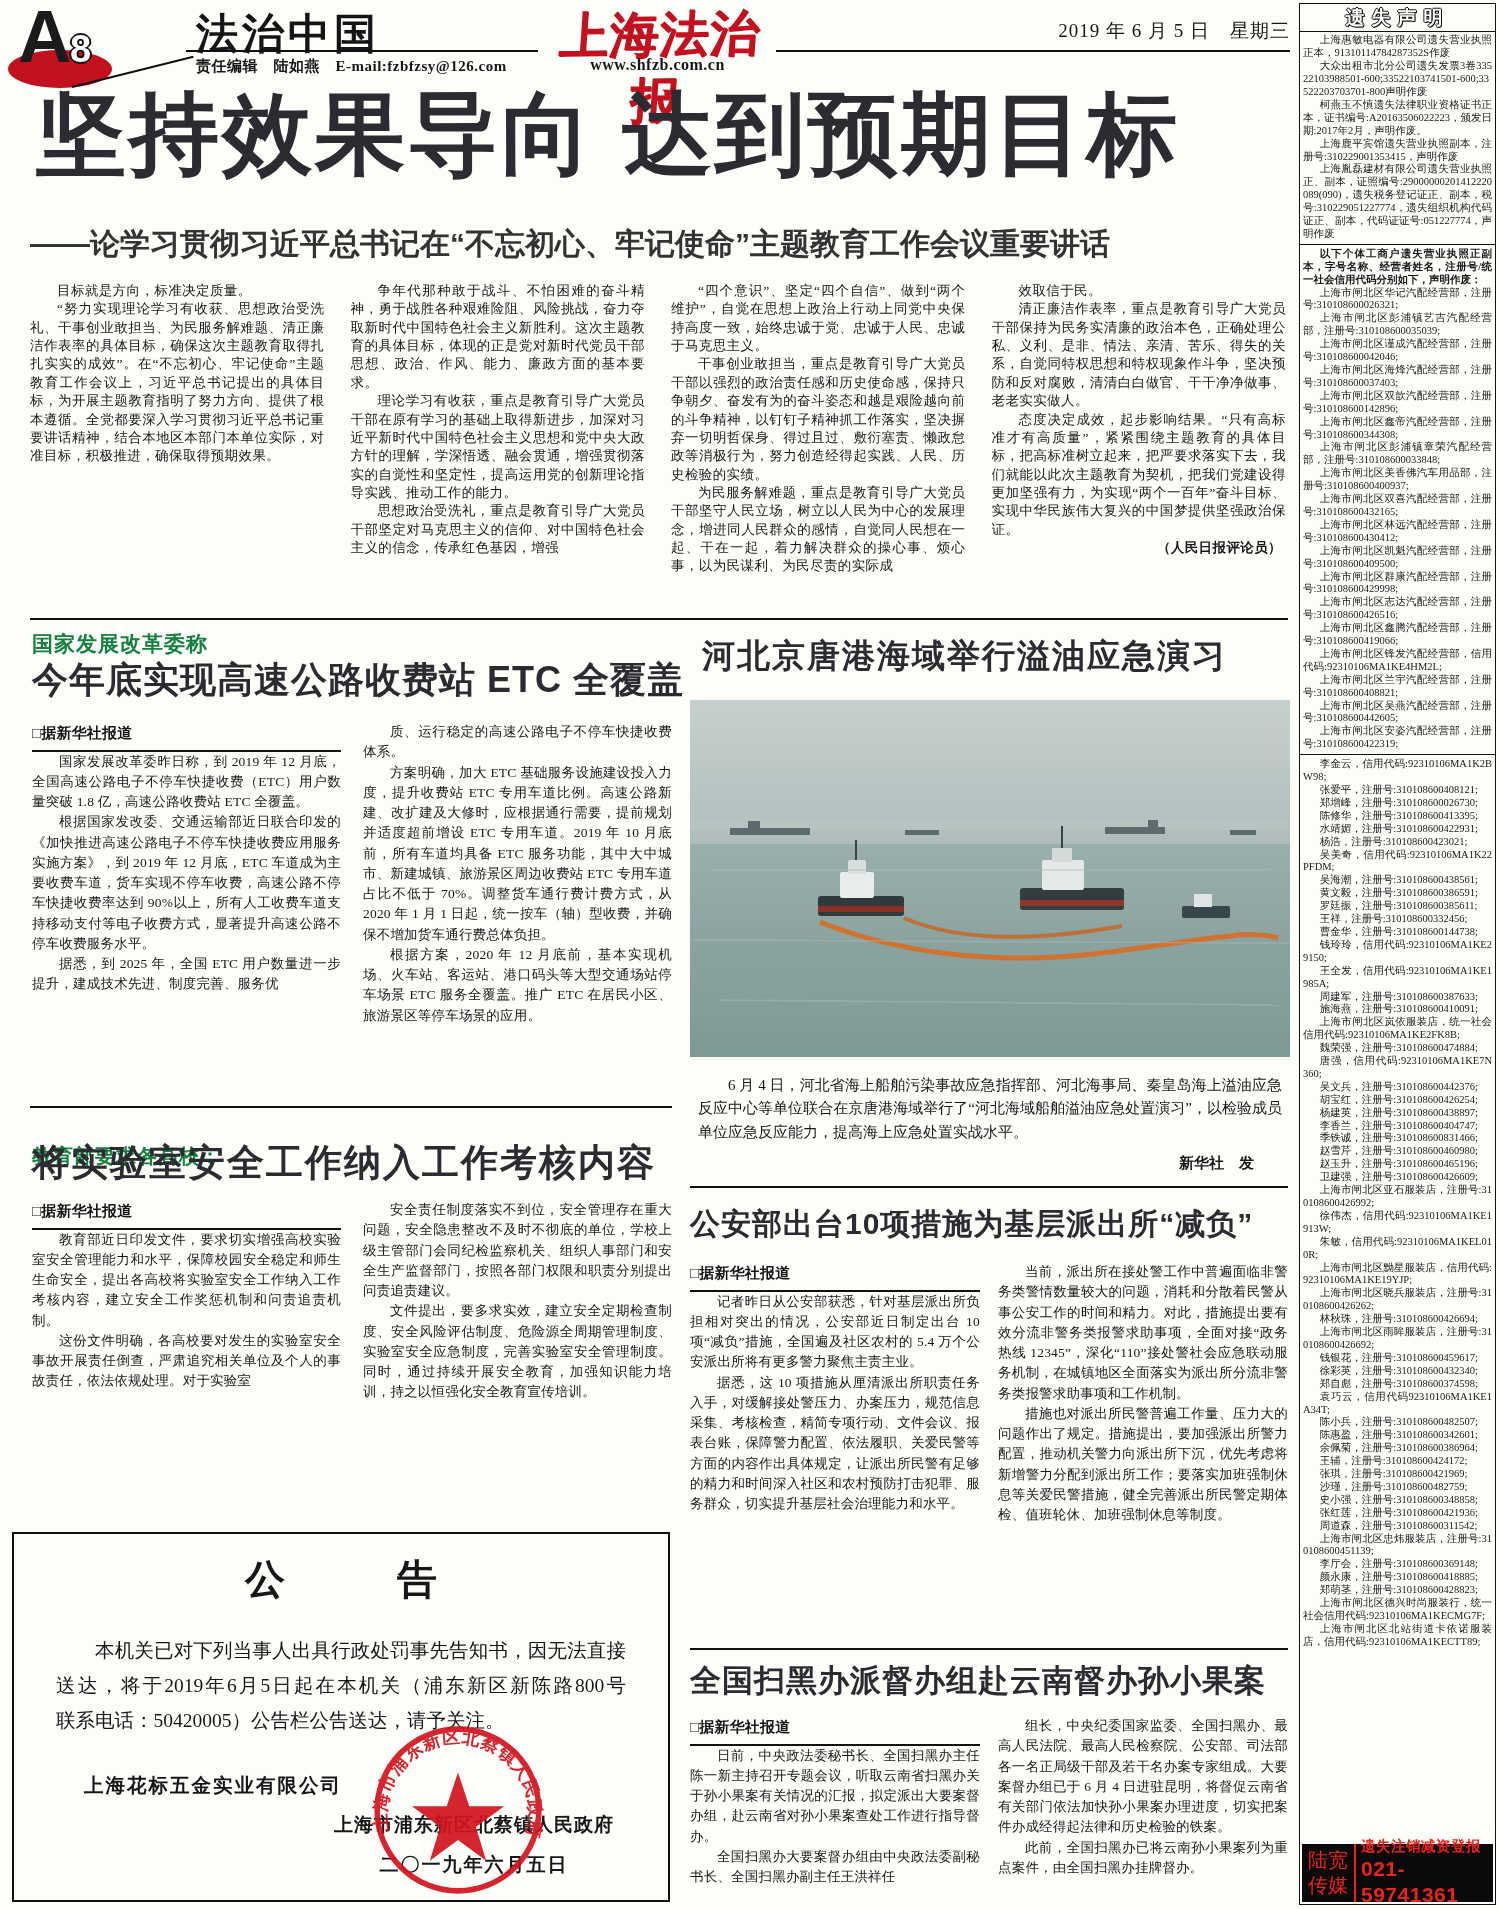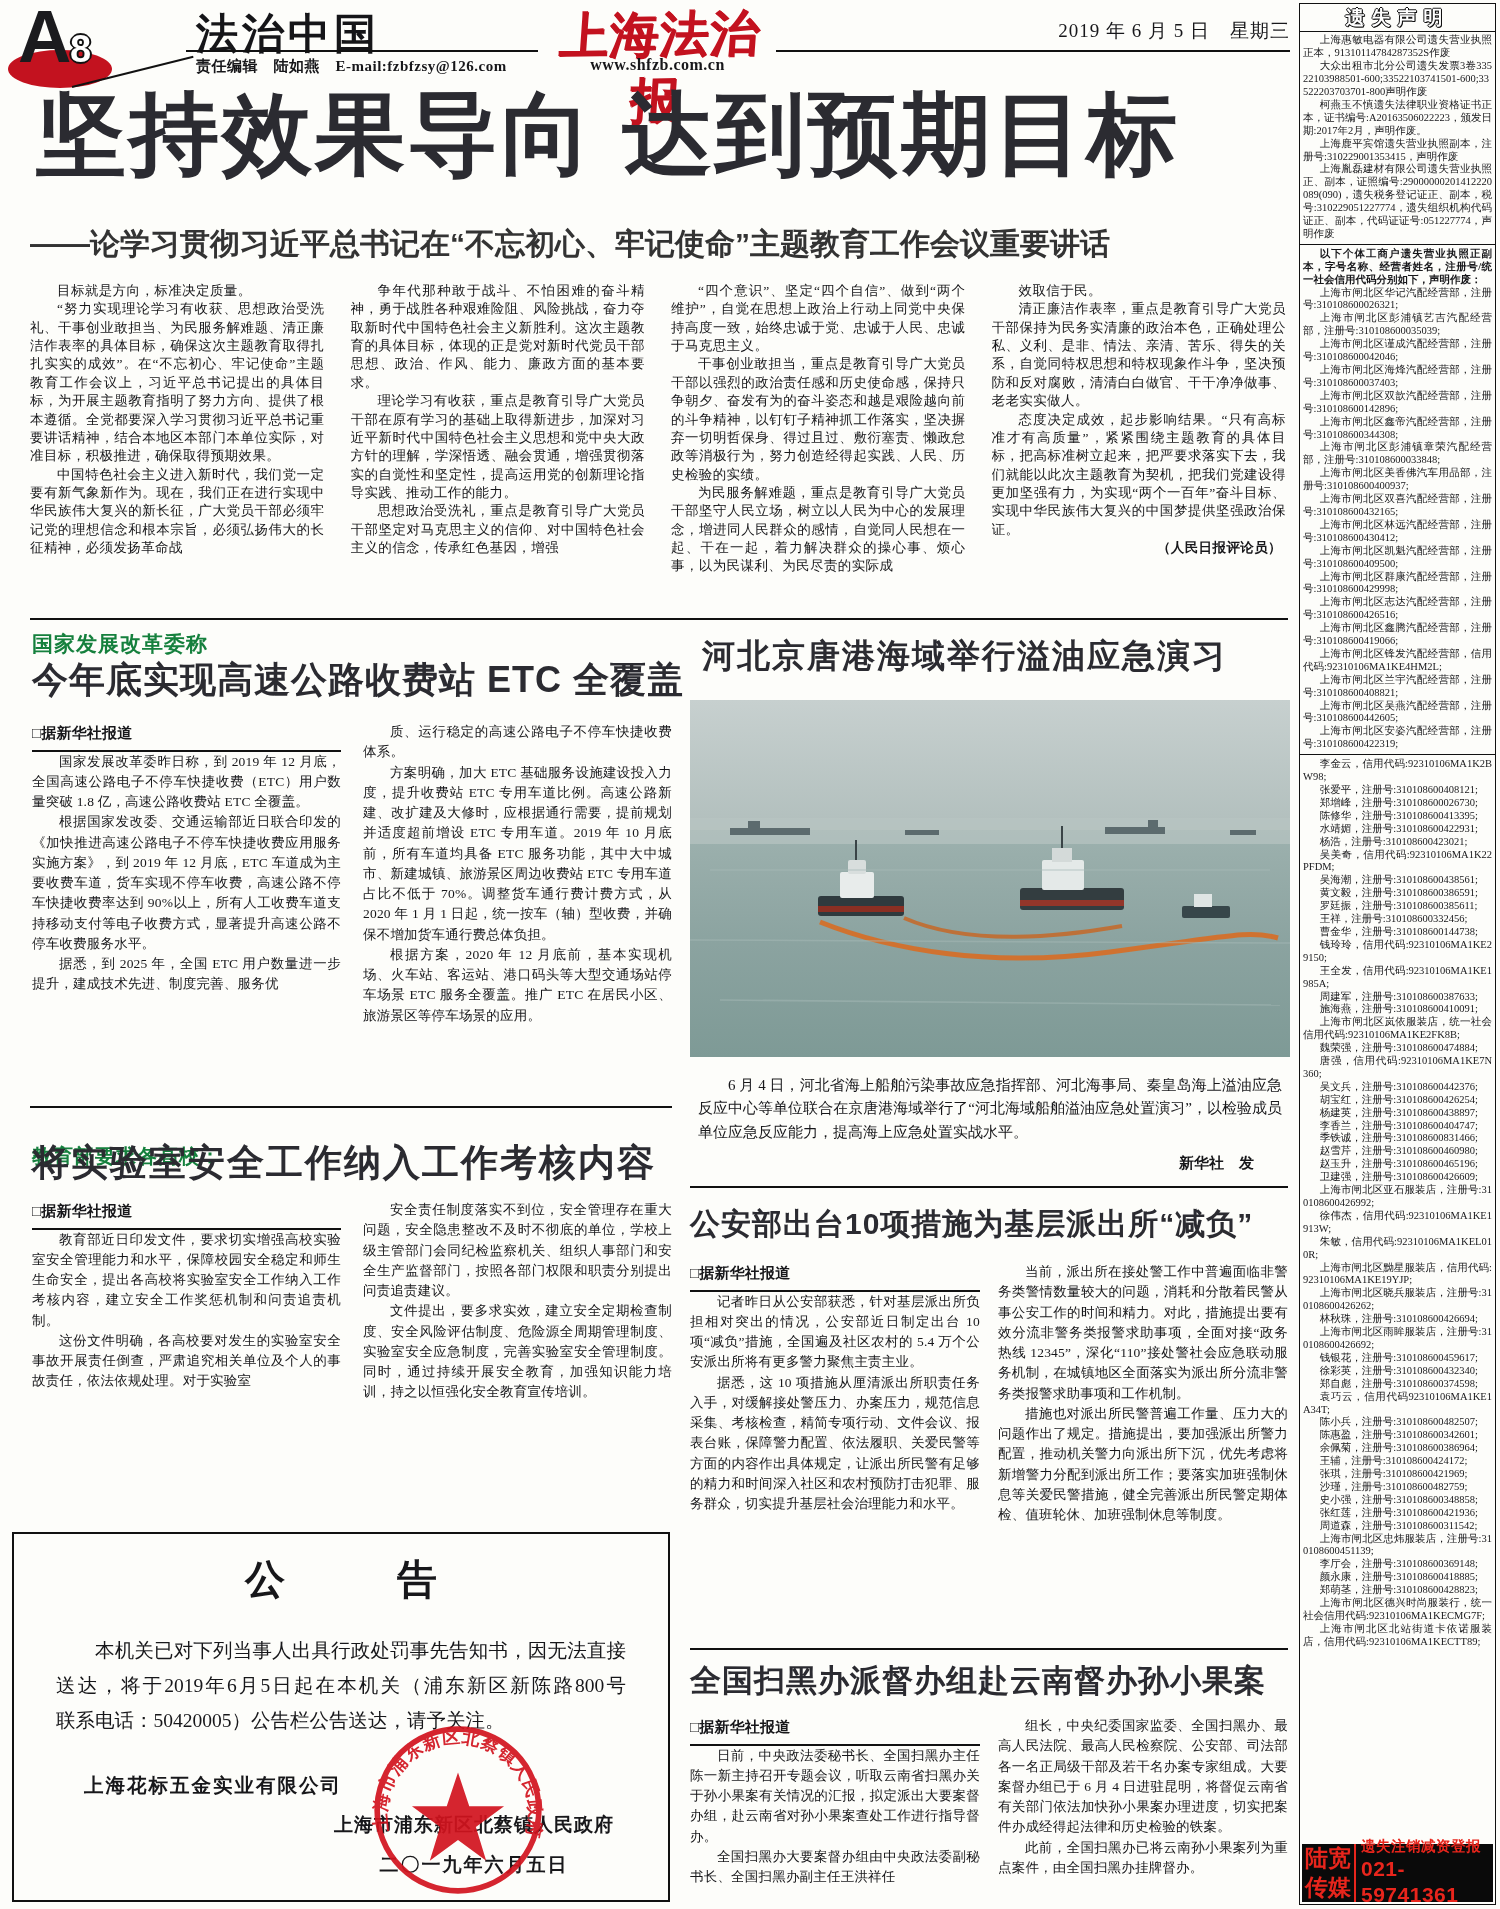--- a/index.html
+++ b/index.html
@@ -66,21 +66,21 @@
   
   .classifieds{left:1299px;top:3px;width:197px;height:1902px;border:1.5px solid #111;box-sizing:border-box;
                padding:1px 3px;overflow:hidden;font-size:10.5px;line-height:1.23;}
   .c-header{text-align:center;font-weight:bold;font-size:19px;letter-spacing:7px;padding:1px 0 2px;color:#fff;
             text-shadow:-1px 0 #111,1px 0 #111,0 -1px #111,0 1px #111,1px 1px #111;border-bottom:1.5px solid #111;margin:0 -3px 2px;}
   .c-entry{margin:0;text-indent:1.6em;text-align:justify;word-break:break-all;}
   .c-sep{border-top:1.5px solid #111;margin:3px -3px;}
   .c-intro{margin:0;text-indent:1.6em;text-align:justify;font-weight:bold;word-break:break-all;}
   .c-ad{position:absolute;left:2px;right:2px;bottom:2px;height:58px;background:#0a0a0a;display:flex;align-items:stretch;}
   .c-ad .brand{width:52px;display:flex;flex-direction:column;justify-content:center;align-items:center;
-               color:#e8251c;font-weight:700;font-size:23px;line-height:1.25;border-right:2px solid #e8251c;font-family:"Liberation Sans",sans-serif;}
+               color:#e8251c;font-weight:400;font-size:20px;line-height:1.25;border-right:2px solid #e8251c;font-family:"Liberation Sans",sans-serif;}
   .c-ad .right{flex:1;display:flex;flex-direction:column;justify-content:center;padding-left:5px;color:#e8251c;}
   .c-ad .svc{font-size:14.5px;font-weight:bold;letter-spacing:.5px;}
   .c-ad .phone{font-size:21px;font-weight:900;font-family:"Liberation Sans",sans-serif;letter-spacing:.5px;}
 </style>
 </head>
 <body>
 
 <div class="page">
 
   <div class="abs badge">
@@ -96,21 +96,20 @@
   <div class="abs dateline">2019 年 6 月 5 日　星期三</div>
   <div class="rule" style="left:186px;top:50px;width:352px;"></div>
   <div class="rule" style="left:776px;top:50px;width:514px;"></div>
 
   <div class="abs lead-headline">坚持效果导向  达到预期目标</div>
   <div class="abs lead-subhead">——论学习贯彻习近平总书记在“不忘初心、牢记使命”主题教育工作会议重要讲话</div>
   <div class="abs cols lead-cols">
     <div class="col">
         <p class="">目标就是方向，标准决定质量。</p>
         <p class="">“努力实现理论学习有收获、思想政治受洗礼、干事创业敢担当、为民服务解难题、清正廉洁作表率的具体目标，确保这次主题教育取得扎扎实实的成效”。在“不忘初心、牢记使命”主题教育工作会议上，习近平总书记提出的具体目标，为开展主题教育指明了努力方向、提供了根本遵循。全党都要深入学习贯彻习近平总书记重要讲话精神，结合本地区本部门本单位实际，对准目标，积极推进，确保取得预期效果。</p>
-        <p class="">中国特色社会主义进入新时代，我们党一定要有新气象新作为。现在，我们正在进行实现中华民族伟大复兴的新长征，广大党员干部必须牢记党的理想信念和根本宗旨，必须弘扬伟大的长征精神，必须发扬革命战</p>
       </div>
     <div class="col">
         <p class="">争年代那种敢于战斗、不怕困难的奋斗精神，勇于战胜各种艰难险阻、风险挑战，奋力夺取新时代中国特色社会主义新胜利。这次主题教育的具体目标，体现的正是党对新时代党员干部思想、政治、作风、能力、廉政方面的基本要求。</p>
         <p class="">理论学习有收获，重点是教育引导广大党员干部在原有学习的基础上取得新进步，加深对习近平新时代中国特色社会主义思想和党中央大政方针的理解，学深悟透、融会贯通，增强贯彻落实的自觉性和坚定性，提高运用党的创新理论指导实践、推动工作的能力。</p>
         <p class="">思想政治受洗礼，重点是教育引导广大党员干部坚定对马克思主义的信仰、对中国特色社会主义的信念，传承红色基因，增强</p>
       </div>
     <div class="col">
         <p class="">“四个意识”、坚定“四个自信”、做到“两个维护”，自觉在思想上政治上行动上同党中央保持高度一致，始终忠诚于党、忠诚于人民、忠诚于马克思主义。</p>
         <p class="">干事创业敢担当，重点是教育引导广大党员干部以强烈的政治责任感和历史使命感，保持只争朝夕、奋发有为的奋斗姿态和越是艰险越向前的斗争精神，以钉钉子精神抓工作落实，坚决摒弃一切明哲保身、得过且过、敷衍塞责、懒政怠政等消极行为，努力创造经得起实践、人民、历史检验的实绩。</p>
         <p class="">为民服务解难题，重点是教育引导广大党员干部坚守人民立场，树立以人民为中心的发展理念，增进同人民群众的感情，自觉同人民想在一起、干在一起，着力解决群众的操心事、烦心事，以为民谋利、为民尽责的实际成</p>

